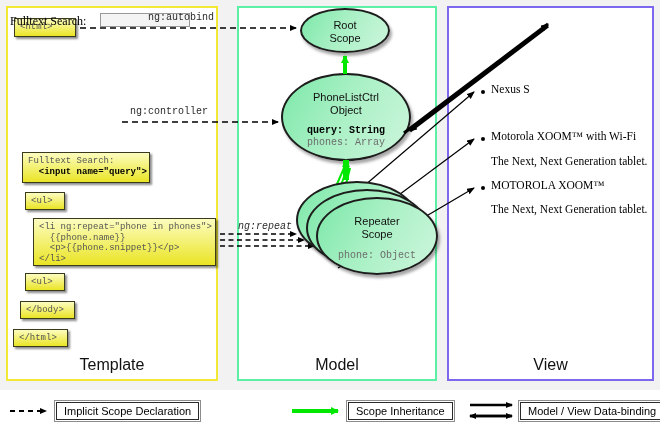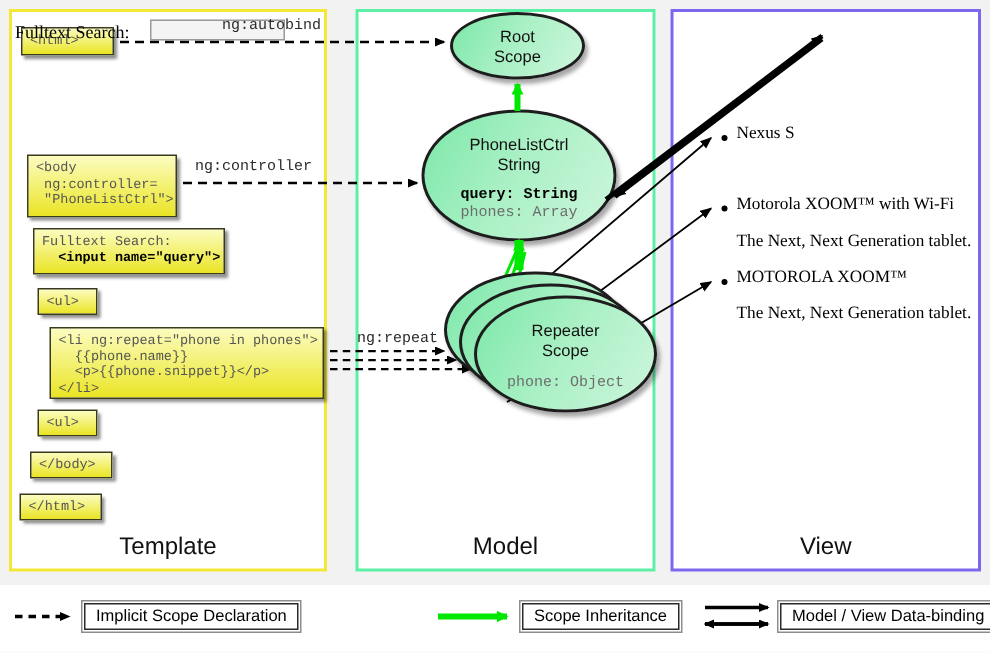--- a/index.html
+++ b/index.html
@@ -79,23 +79,20 @@
   </div>
   <div class="col" id="col-model">
     <div class="col-label">Model</div>
   </div>
   <div class="col" id="col-view">
     <div class="col-label">View</div>
   </div>
 
   <div class="ybox" style="left:14px;top:18px;width:62px;height:19px;">&lt;html&gt;</div>
 
-  <div class="ybox" style="left:18px;top:103px;width:100px;height:42px;">&lt;body
- ng:controller=
- "PhoneListCtrl"&gt;</div>
 
   <div class="ybox" style="left:22px;top:152px;width:128px;height:31px;"><span>Fulltext Search:</span>
 <b>  &lt;input name="query"&gt;</b></div>
 
   <div class="ybox" style="left:25px;top:192px;width:40px;height:18px;">&lt;ul&gt;</div>
 
   <div class="ybox" style="left:33px;top:218px;width:183px;height:48px;">&lt;li ng:repeat="phone in phones"&gt;
   {{phone.name}}
   &lt;p&gt;{{phone.snippet}}&lt;/p&gt;
 &lt;/li&gt;</div>
@@ -106,21 +103,21 @@
 
   <div class="ybox" style="left:13px;top:329px;width:55px;height:18px;">&lt;/html&gt;</div>
 
   <div class="ellipse" style="left:300px;top:8px;width:90px;height:45px;">
     <div class="e-title" style="padding-top:9px;white-space:pre;">Root
 Scope</div>
   </div>
 
   <div class="ellipse" style="left:281px;top:73px;width:130px;height:88px;">
     <div class="e-title" style="padding-top:16px;white-space:pre;">PhoneListCtrl
-String</div>
+Object</div>
     <div class="e-props" style="margin-top:9px;">
       <b>query: String</b><br>
       <span>phones: Array</span>
     </div>
   </div>
 
   <div class="ellipse" style="left:296px;top:181px;width:122px;height:78px;z-index:1;"></div>
   <div class="ellipse" style="left:306px;top:189px;width:122px;height:78px;z-index:2;"></div>
   <div class="ellipse" style="left:316px;top:197px;width:122px;height:78px;z-index:3;">
     <div class="e-title" style="padding-top:16px;white-space:pre;">Repeater
@@ -139,21 +136,21 @@
   <div class="v-bullet" style="left:481px;top:137px;"></div>
   <div class="v-serif v-item" style="left:491px;top:130px;text-align:right;">Motorola XOOM™  with Wi-Fi</div>
   <div class="v-serif v-item" style="left:491px;top:155px;">The Next, Next Generation tablet.</div>
 
   <div class="v-bullet" style="left:481px;top:186px;"></div>
   <div class="v-serif v-item" style="left:491px;top:179px;">MOTOROLA XOOM™</div>
   <div class="v-serif v-item" style="left:491px;top:203px;">The Next, Next Generation tablet.</div>
 
   <div class="nglabel" style="left:148px;top:12px;">ng:autobind</div>
   <div class="nglabel" style="left:130px;top:106px;">ng:controller</div>
-  <div class="nglabel" style="left:238px;top:221px;">ng:repeat</div>
+  <div class="nglabel" style="left:238px;top:221px;font-style:italic;">ng:repeat</div>
 
   <svg class="ovl">
     <defs>
       <marker id="ah-black" markerWidth="7" markerHeight="7" refX="6" refY="3" orient="auto" markerUnits="userSpaceOnUse">
         <path d="M0,0 L7,3 L0,6 z" fill="#000"></path>
       </marker>
       <marker id="ah-black-thin" markerWidth="8" markerHeight="8" refX="7" refY="3.2" orient="auto" markerUnits="userSpaceOnUse">
         <path d="M0,0 L8,3.2 L0,6.4 z" fill="#000"></path>
       </marker>
       <marker id="ah-green" markerWidth="9" markerHeight="9" refX="7" refY="4" orient="auto" markerUnits="userSpaceOnUse">

